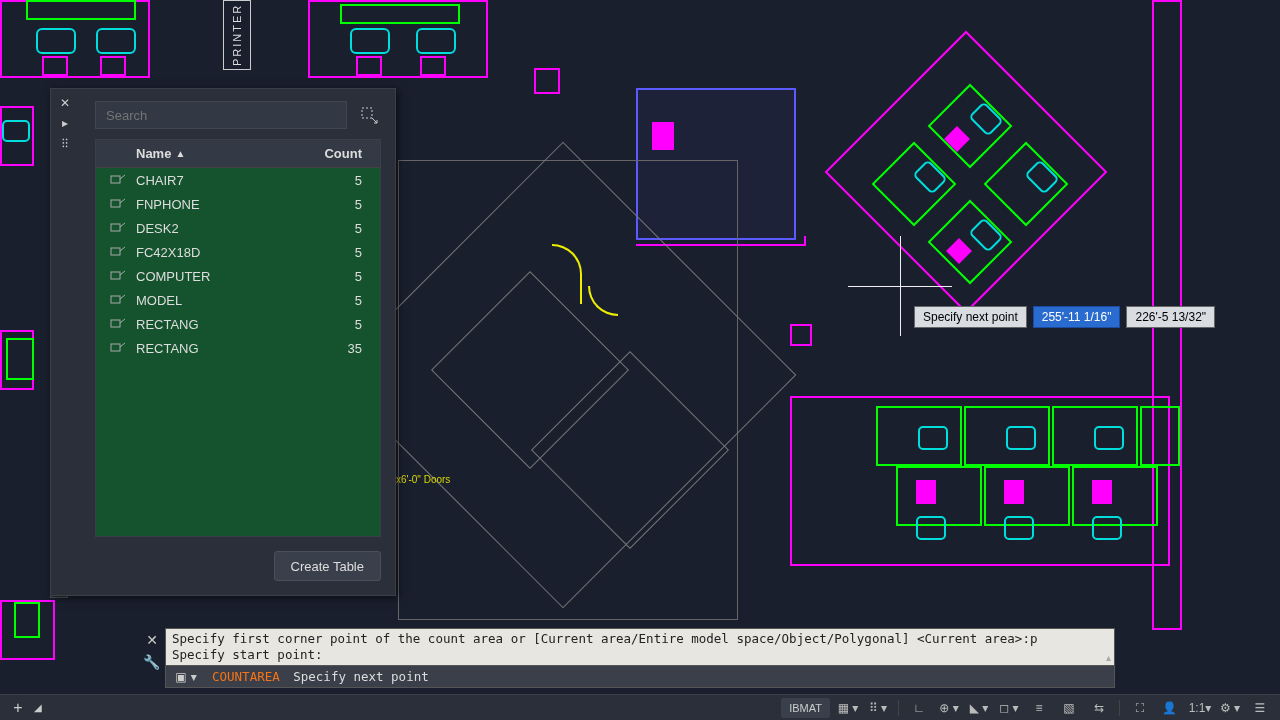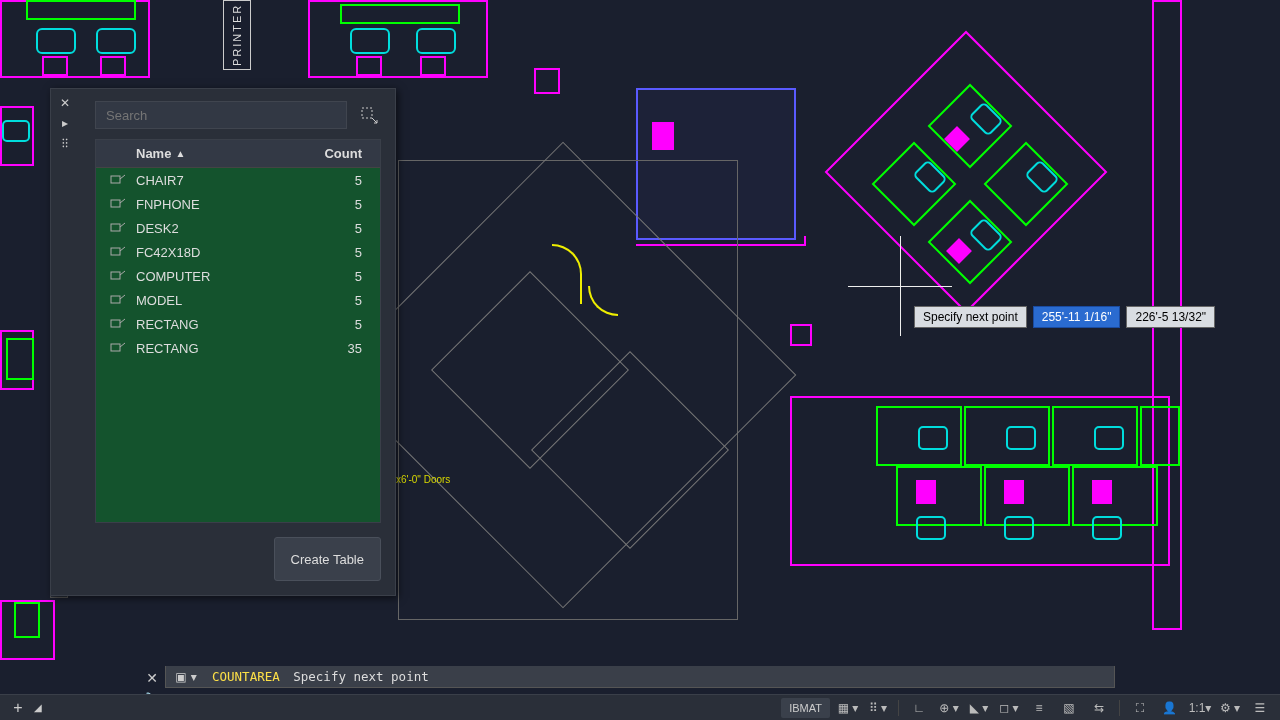--- a/index.html
+++ b/index.html
@@ -91,21 +91,21 @@
     padding-left:14px;
   }
   .row-icon{ width:18px; height:14px; margin-right:8px; display:inline-flex;}
   .row-icon svg{stroke:#aaa; fill:none;}
   .row .name{ flex:1;}
   .row .cnt{ width:70px; text-align:right; padding-right:18px;}
   .footer-row{
     display:flex; justify-content:flex-end; padding-top:14px;
   }
   .create-btn{
-    height:44px; padding:0 16px; background:#3a404b; border:1px solid #4a505b;
+    height:30px; padding:0 16px; background:#3a404b; border:1px solid #4a505b;
     color:#ddd; font-size:13px; border-radius:3px;
   }
 
   
   .crosshair-h{ position:absolute; height:0; border-top:1px solid #eee;}
   .crosshair-v{ position:absolute; width:0; border-left:1px solid #eee;}
   .dyn-tip{
     position:absolute;
     display:flex; gap:6px; align-items:center;
     font-size:12px;
@@ -135,21 +135,21 @@
     background:#3a3f49; border:1px solid #555; border-top:none;
   }
   .cmd-icons{
     width:40px; display:flex; align-items:center; justify-content:center; gap:4px;
     color:#ccc; font-size:12px;
   }
   .cmd-text{
     flex:1; font-family:"Consolas", monospace; font-size:12.5px; color:#ddd;
     padding-left:6px;
   }
-  .cmd-text .kw{ color:#fde047; }
+  .cmd-text .kw{ color:#f97316; }
   .cmd-close{
     position:absolute; left:-22px; top:4px; width:18px;height:18px;
     color:#ccc; font-size:14px; text-align:center;
   }
   .cmd-handle{
     position:absolute; left:-22px; top:26px; width:18px;height:18px;
     color:#ccc; font-size:14px; text-align:center;
   }
   .cmd-arrow{
     position:absolute; right:4px; top:24px; color:#aaa; font-size:10px;
@@ -384,20 +384,22 @@
 <div class="crosshair-v" style="left:900px;top:236px;height:100px;"></div>
 <div class="dyn-tip" style="left:914px;top:306px;">
   <span class="lbl">Specify next point</span>
   <span class="val sel">255'-11 1/16"</span>
   <span class="val">226'-5 13/32"</span>
 </div>
 
 <div class="cmd-area">
   <span class="cmd-close">✕</span>
   <span class="cmd-handle">🔧</span>
+  <div class="cmd-history"><span>Specify first corner point of the count area or [Current area/Entire model space/Object/Polygonal] &lt;Current area&gt;:p</span>
+<span>Specify start point:</span></div>
   <div class="cmd-current">
     <div class="cmd-icons">
       <span>▣</span>
       <span>▾</span>
     </div>
     <div class="cmd-text">
       <span class="kw">COUNTAREA</span>
       <span style="margin-left:6px;">Specify next point</span>
     </div>
     <span class="cmd-arrow">▴</span>

